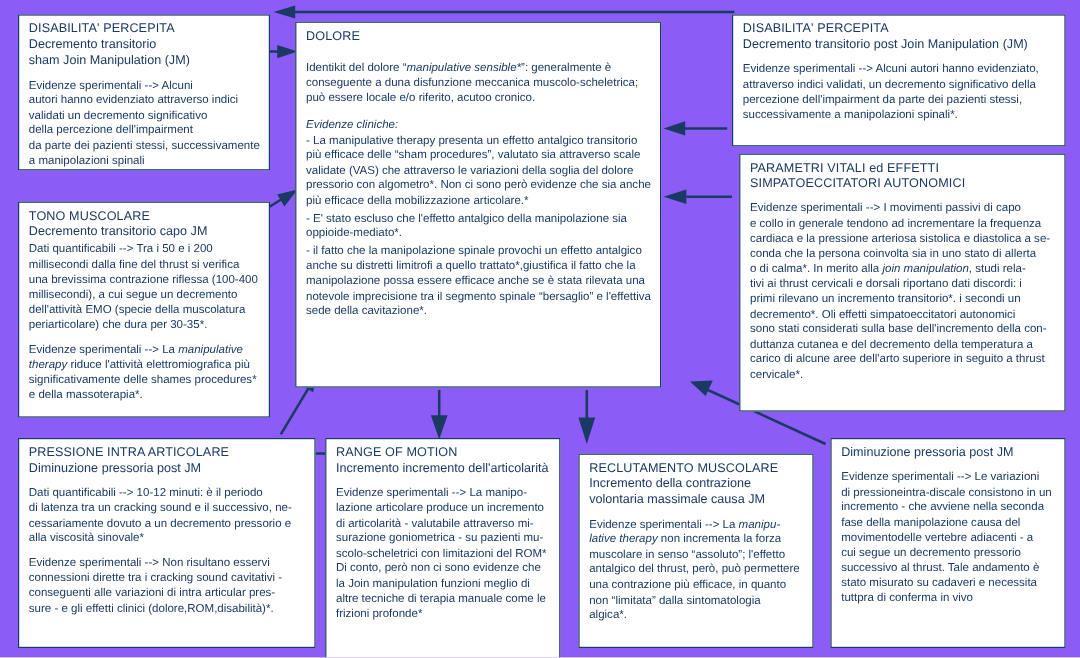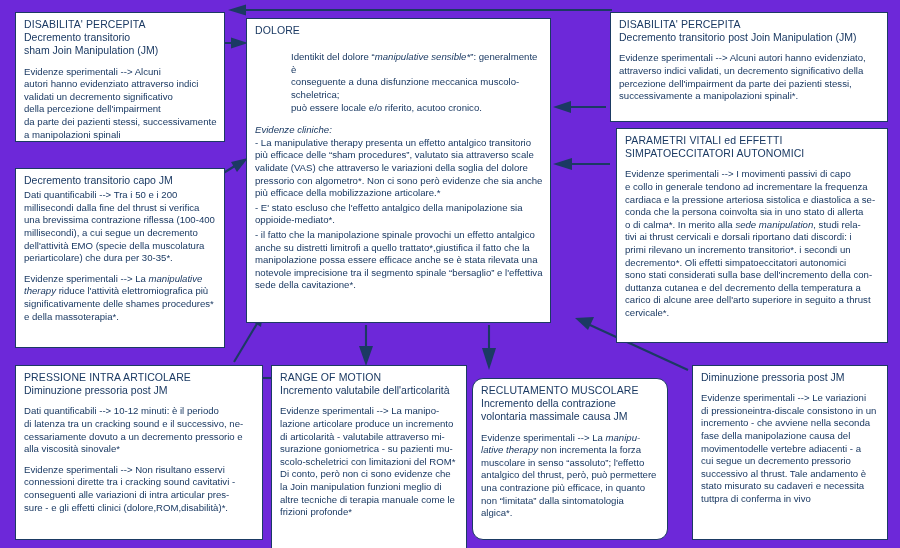--- a/index.html
+++ b/index.html
@@ -4,21 +4,21 @@
 <style>
   html, body {
     margin: 0;
     padding: 0;
     background: #ffffff;
   }
   #canvas {
     position: relative;
     width: 900px;
     height: 548px;
-    background: #6d28d9;
+    background: #8b5cf6;
     font-family: "Liberation Sans", sans-serif;
     color: #1b3a63;
     overflow: hidden;
   }
   .box {
     position: absolute;
     box-sizing: border-box;
     border: 1.2px solid #1b3a63;
     background: #ffffff;
     color: #1b3a63;
@@ -128,36 +128,37 @@
 sham Join Manipulation (JM)</div>
     <div class="b-body">Evidenze sperimentali --&gt; Alcuni
 autori hanno evidenziato attraverso indici
 validati un decremento significativo
 della percezione dell'impairment
 da parte dei pazienti stessi, successivamente
 a manipolazioni spinali</div>
   </div>
 
   <div class="box" style="left:15px; top:168px; width:210px; height:180px;">
+    <div class="b-title">TONO MUSCOLARE</div>
     <div class="b-sub">Decremento transitorio capo JM</div>
     <div class="b-body tight">Dati quantificabili --&gt; Tra i 50 e i 200
 millisecondi dalla fine del thrust si verifica
 una brevissima contrazione riflessa (100-400
 millisecondi), a cui segue un decremento
 dell'attività EMO (specie della muscolatura
 periarticolare) che dura per 30-35*.</div>
     <div class="b-body"><span>Evidenze sperimentali --&gt; La </span><em>manipulative
 therapy</em><span> riduce l'attività elettromiografica più
 significativamente delle shames procedures*
 e della massoterapia*.</span></div>
   </div>
 
   <div class="box" style="left:246px; top:18px; width:305px; height:305px;">
     <div class="b-title">DOLORE</div>
-    <div class="b-body" style="margin-top:14px;margin-left:36px;"><span>Identikit del dolore “</span><em>manipulative sensible*</em><span>”: generalmente è
+    <div class="b-body" style="margin-top:14px;"><span>Identikit del dolore “</span><em>manipulative sensible*</em><span>”: generalmente è
 conseguente a duna disfunzione meccanica muscolo-scheletrica;
 può essere locale e/o riferito, acutoo cronico.</span></div>
     <div class="b-body" style="margin-top:10px;"><em>Evidenze cliniche:</em></div>
     <div class="b-body" style="margin-top:0px;">- La manipulative therapy presenta un effetto antalgico transitorio
 più efficace delle “sham procedures”, valutato sia attraverso scale
 validate (VAS) che attraverso le variazioni della soglia del dolore
 pressorio con algometro*. Non ci sono però evidenze che sia anche
 più efficace della mobilizzazione articolare.*</div>
     <div class="b-body" style="margin-top:2px;">- E' stato escluso che l'effetto antalgico della manipolazione sia
 oppioide-mediato*.</div>
@@ -177,21 +178,21 @@
 successivamente a manipolazioni spinali*.</div>
   </div>
 
   <div class="box" style="left:616px; top:128px; width:272px; height:215px;">
     <div class="b-title">PARAMETRI VITALI ed EFFETTI
 SIMPATOECCITATORI AUTONOMICI</div>
     <div class="b-body"><span>Evidenze sperimentali --&gt; I movimenti passivi di capo
 e collo in generale tendono ad incrementare la frequenza
 cardiaca e la pressione arteriosa sistolica e diastolica a se-
 conda che la persona coinvolta sia in uno stato di allerta
-o di calma*. In merito alla </span><em>sede manipulation</em><span>, studi rela-
+o di calma*. In merito alla </span><em>join manipulation</em><span>, studi rela-
 tivi ai thrust cervicali e dorsali riportano dati discordi: i
 primi rilevano un incremento transitorio*. i secondi un
 decremento*. Oli effetti simpatoeccitatori autonomici
 sono stati considerati sulla base dell'incremento della con-
 duttanza cutanea e del decremento della temperatura a
 carico di alcune aree dell'arto superiore in seguito a thrust
 cervicale*.</span></div>
   </div>
 
   <div class="box" style="left:15px; top:365px; width:248px; height:175px;">
@@ -202,33 +203,33 @@
 cessariamente dovuto a un decremento pressorio e
 alla viscosità sinovale*</div>
     <div class="b-body">Evidenze sperimentali --&gt; Non risultano esservi
 connessioni dirette tra i cracking sound cavitativi -
 conseguenti alle variazioni di intra articular pres-
 sure - e gli effetti clinici (dolore,ROM,disabilità)*.</div>
   </div>
 
   <div class="box" style="left:271px; top:365px; width:196px; height:204px;">
     <div class="b-title">RANGE OF MOTION</div>
-    <div class="b-sub">Incremento valutabile dell'articolarità</div>
+    <div class="b-sub">Incremento incremento dell'articolarità</div>
     <div class="b-body">Evidenze sperimentali --&gt; La manipo-
 lazione articolare produce un incremento
 di articolarità - valutabile attraverso mi-
 surazione goniometrica - su pazienti mu-
 scolo-scheletrici con limitazioni del ROM*
 Di conto, però non ci sono evidenze che
 la Join manipulation funzioni meglio di
 altre tecniche di terapia manuale come le
 frizioni profonde*</div>
   </div>
 
-  <div class="box" style="left:472px; top:378px; width:196px; height:162px;border-radius:11px;">
+  <div class="box" style="left:482px; top:378px; width:196px; height:162px;">
     <div class="b-title">RECLUTAMENTO MUSCOLARE</div>
     <div class="b-sub">Incremento della contrazione
  volontaria massimale causa JM</div>
     <div class="b-body"><span>Evidenze sperimentali --&gt; La </span><em>manipu-
 lative therapy</em><span> non incrementa la forza
 muscolare in senso “assoluto”; l'effetto
 antalgico del thrust, però, può permettere
 una contrazione più efficace, in quanto
 non “limitata” dalla sintomatologia
  algica*.</span></div>

